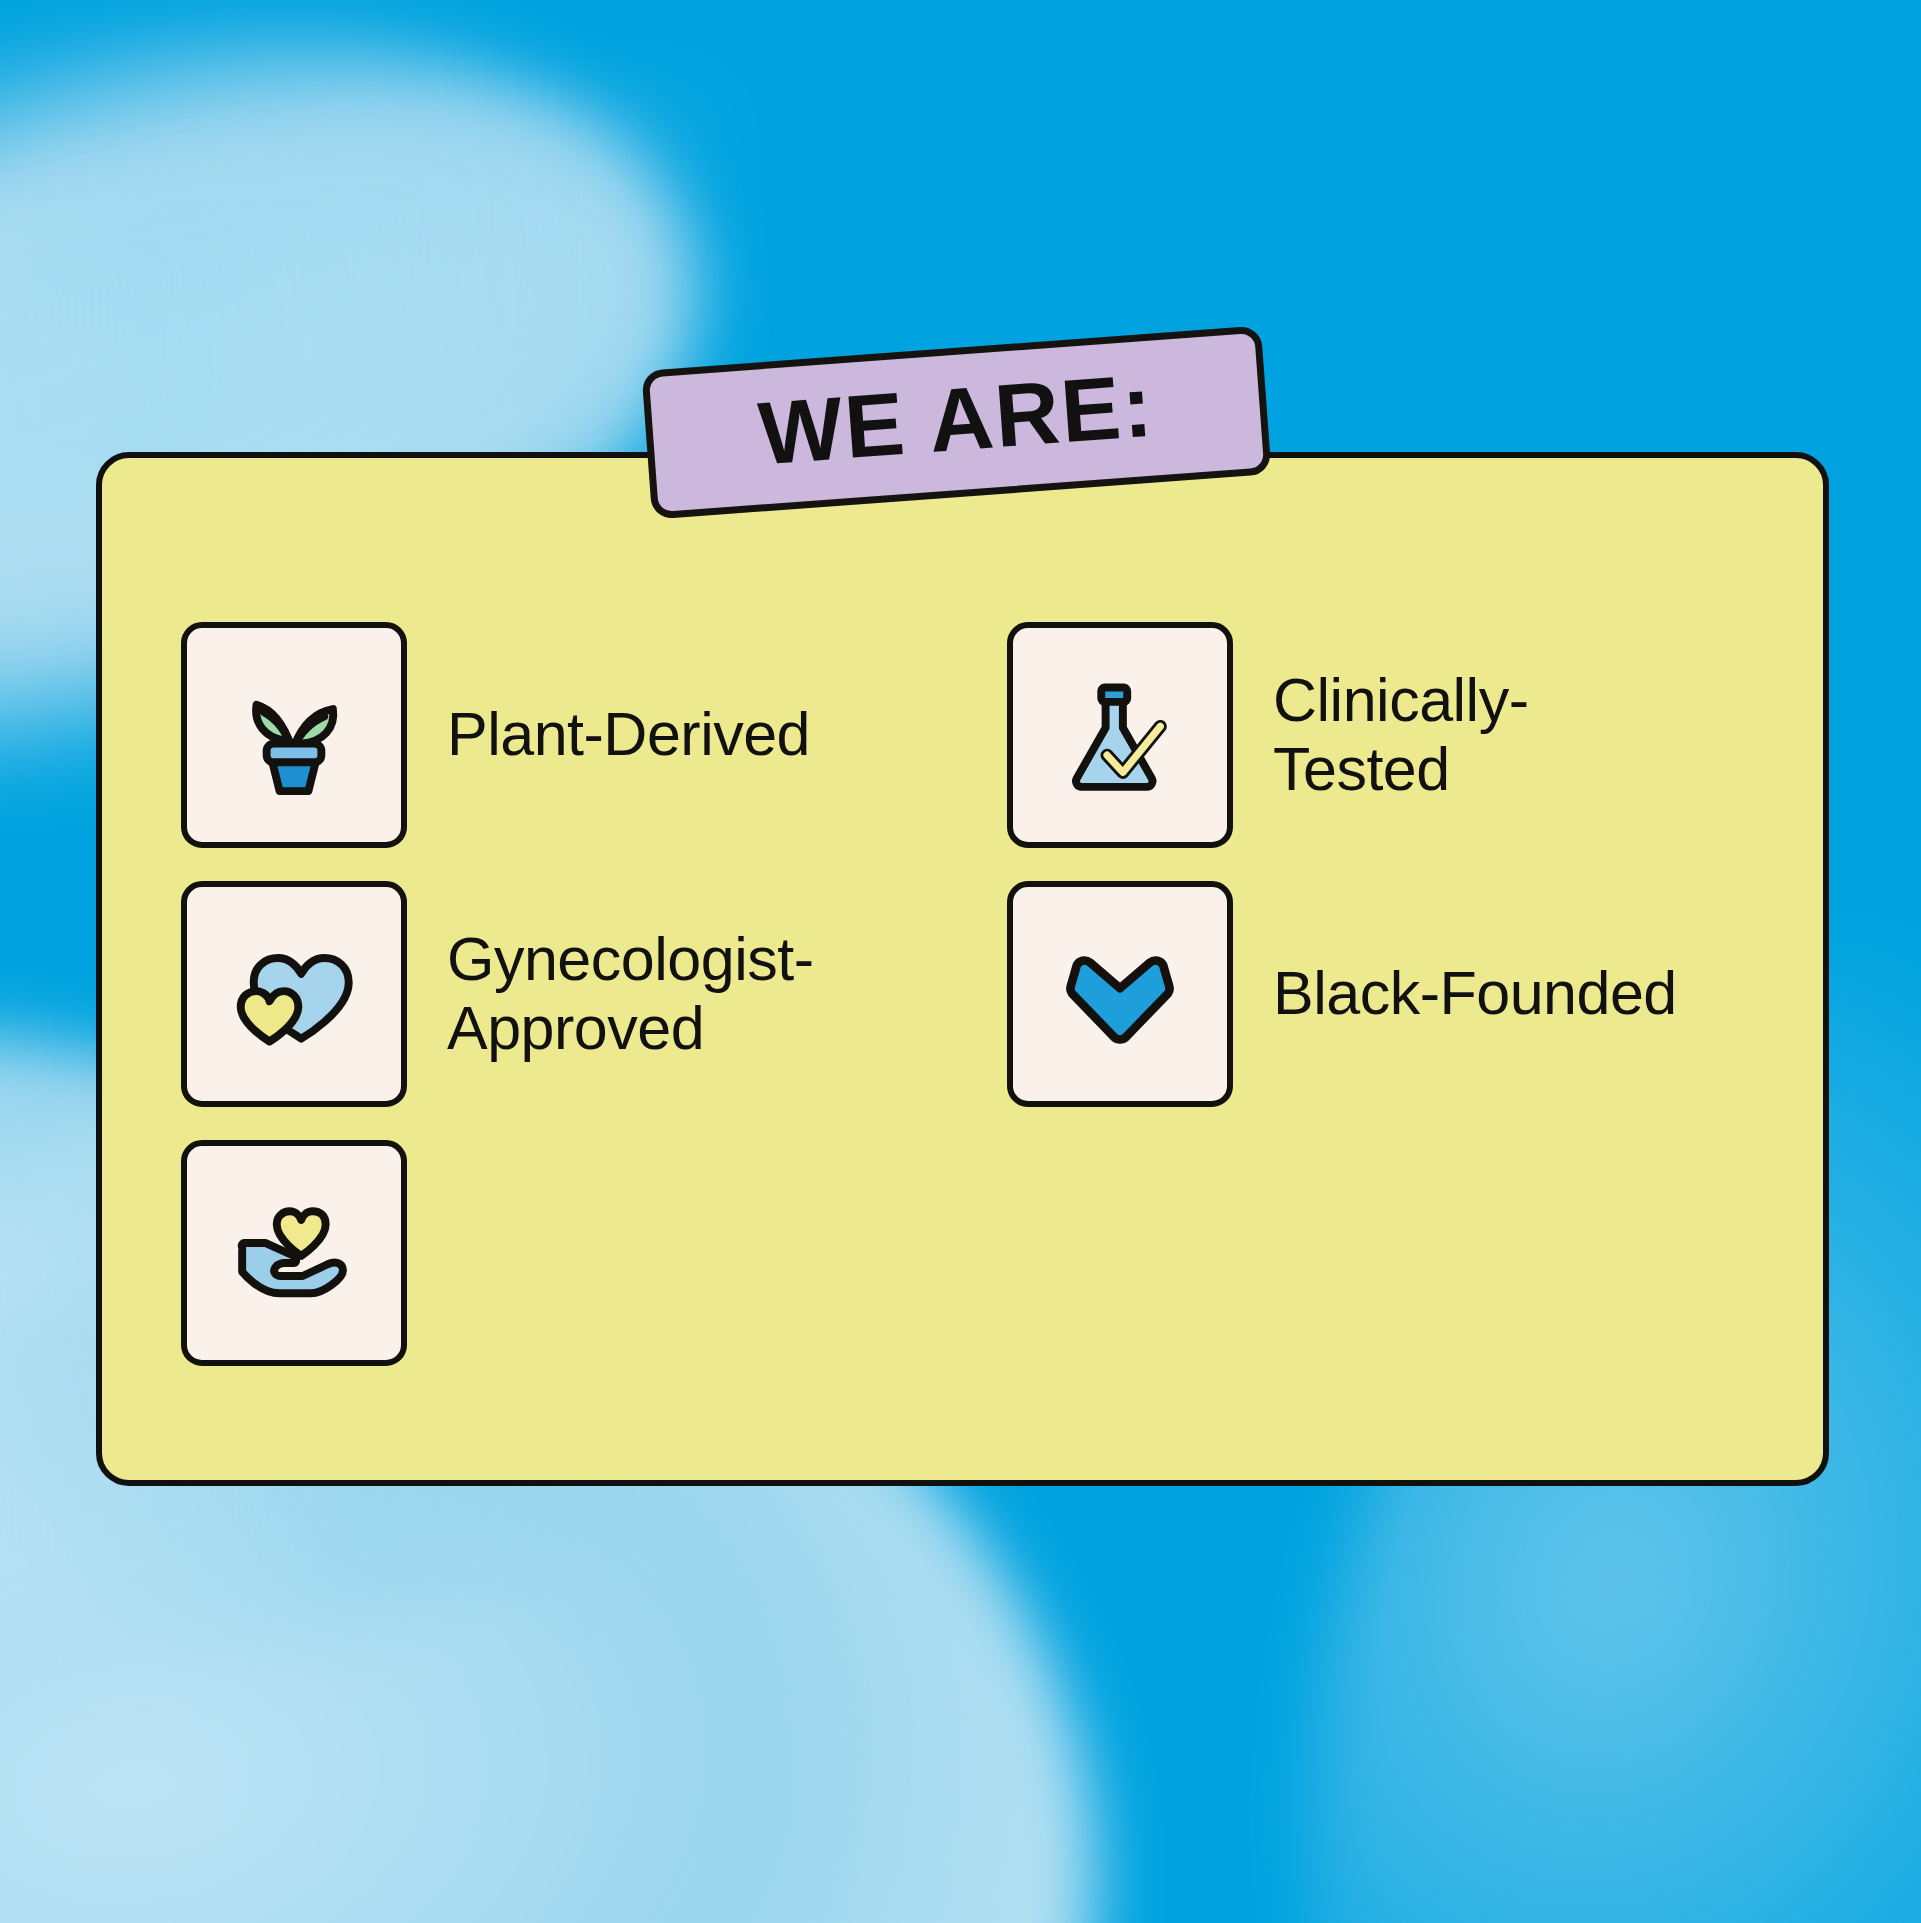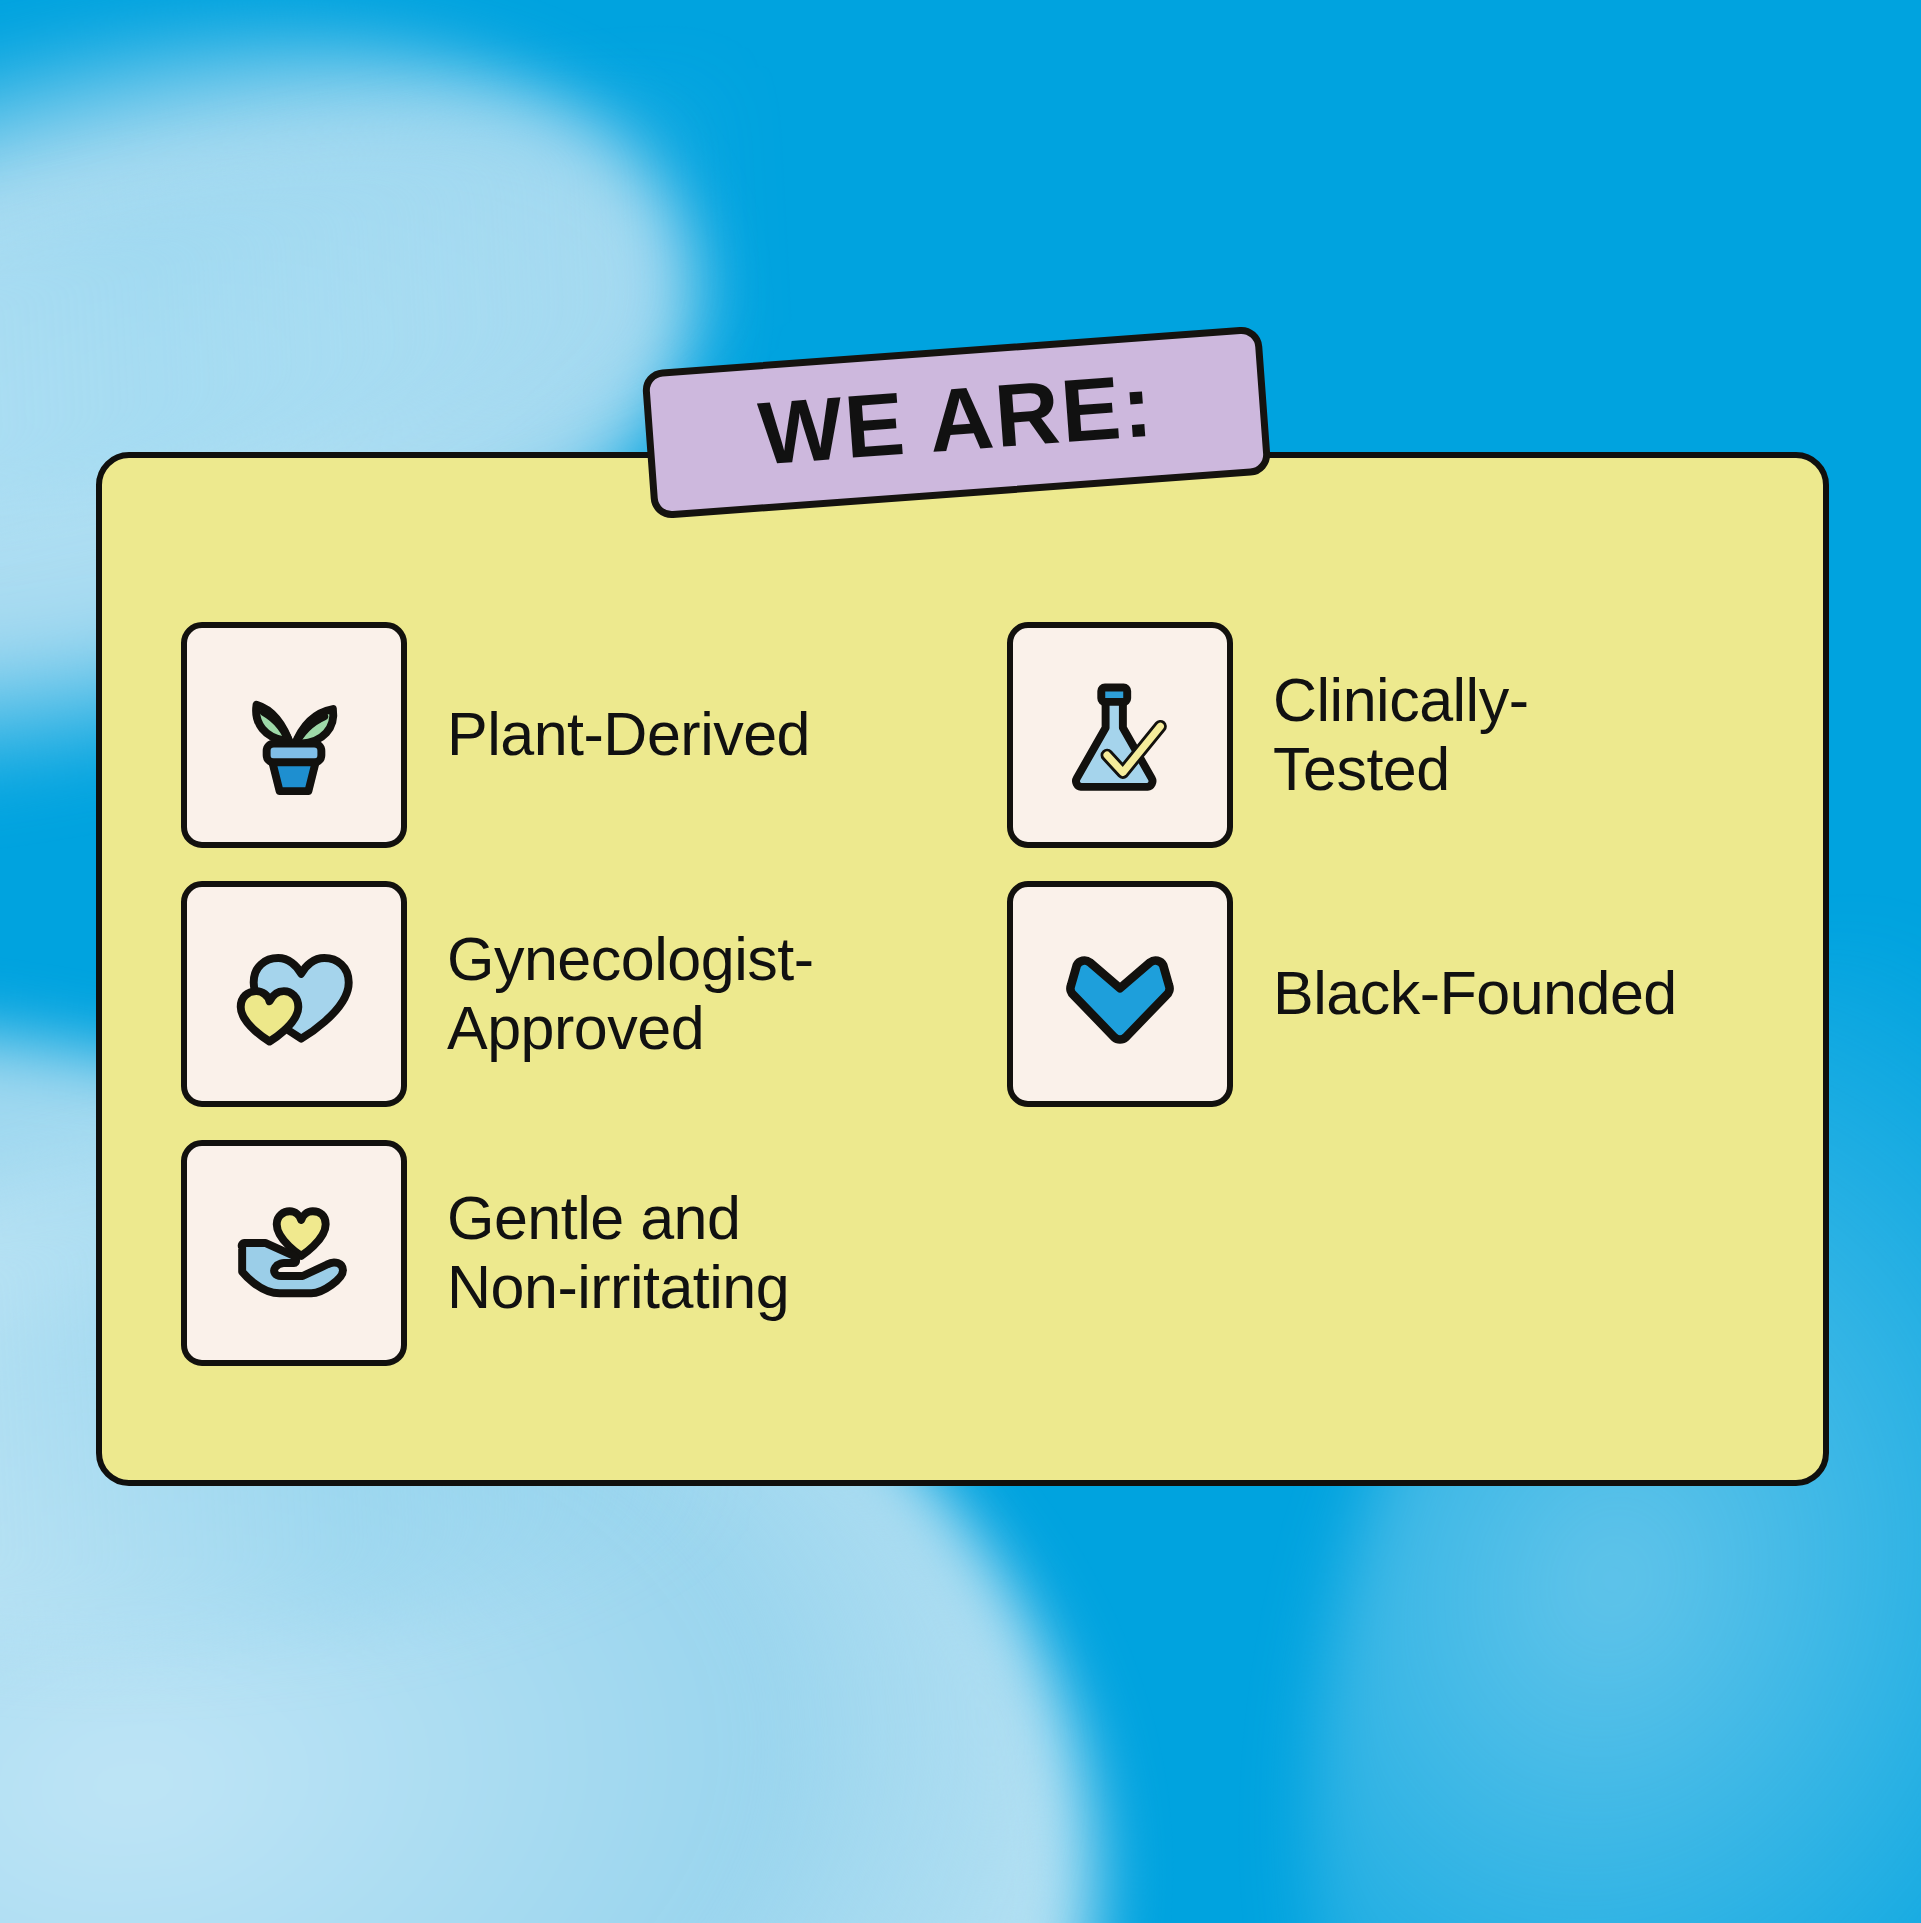--- a/index.html
+++ b/index.html
@@ -195,18 +195,16 @@
 
   <div class="feature">
     <div class="icon-card">
       <svg viewBox="0 0 100 100">
         <g fill="none" stroke="#12110E" stroke-width="5.5" stroke-linecap="round" stroke-linejoin="round">
           <path d="M55 52 C55 52 38 41 38 30 C38 24 43 21 47 21 C51 21 54 24 55 27 C56 24 59 21 63 21 C68 21 72 24 72 30 C72 41 55 52 55 52 Z" fill="#F0E98E"></path>
           <path d="M14 46 L14 63 C14 63 26 78 40 78 L62 78 C70 78 84 68 84 62 C84 57 78 55 73 58 L56 66 L41 66 C37 66 35 63 37 60 C39 57 43 57 43 57 L50 57 C52 57 52 54 50 52 L30 43 L16 43 A2 2 0 0 0 14 46 Z" fill="#9BCEE8"></path>
         </g>
       </svg>
     </div>
-    <div class="feature-label">Gentle and
-Non-irritating</div>
   </div>
 
 </div>
 
 
 </body></html>

